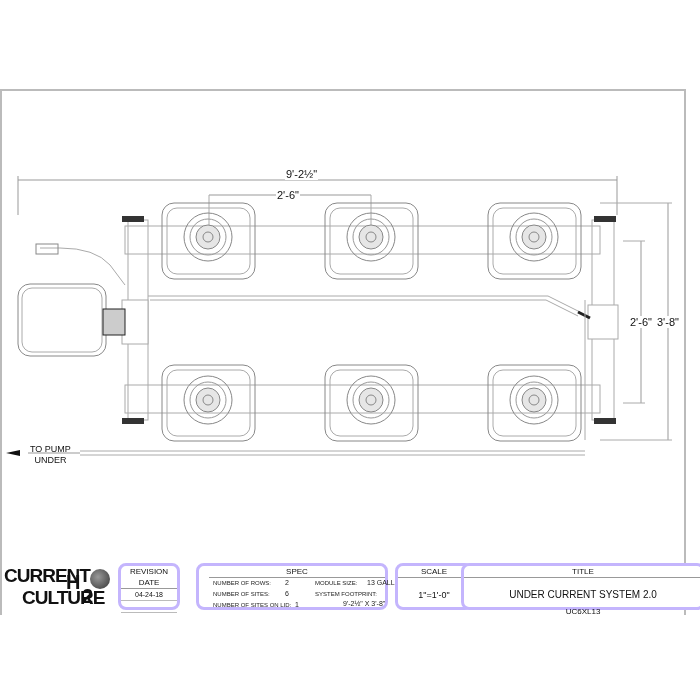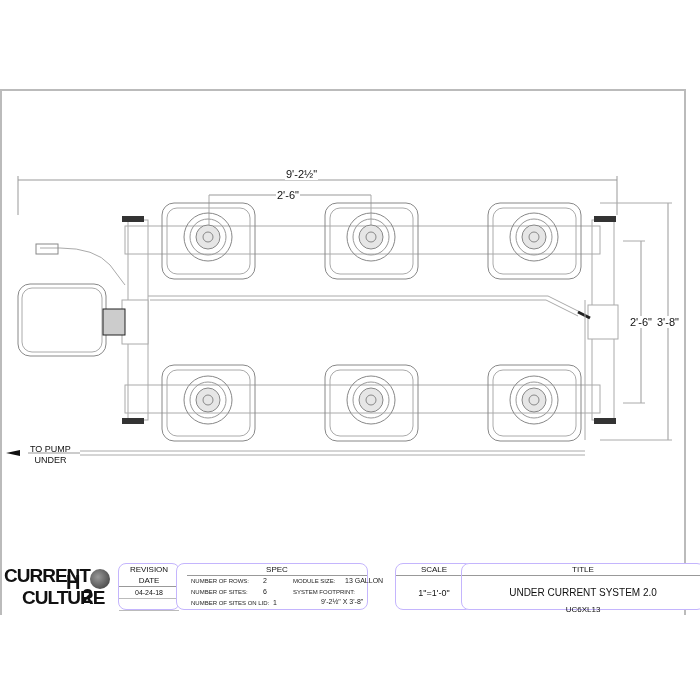--- a/index.html
+++ b/index.html
@@ -1,19 +1,19 @@
 <!DOCTYPE html>
 <html><head>
 <meta charset="utf-8">
 <style>
   html,body{margin:0;padding:0;background:#fff;}
   body{width:700px;height:700px;position:relative;overflow:hidden;font-family:"Liberation Sans",sans-serif;color:#111;}
   .sheet{position:absolute;left:0;top:89px;width:686px;height:526px;border-top:2px solid #bbb;border-left:2px solid #bbb;border-right:2px solid #bbb;box-sizing:border-box;}
   svg.drawing{position:absolute;left:0;top:0;}
-  .tb{position:absolute;top:563px;height:47px;border:1px solid #c4b5fd;border-radius:8px;box-sizing:border-box;background:#fff;}
+  .tb{position:absolute;top:563px;height:47px;border:3px solid #c4b5fd;border-radius:8px;box-sizing:border-box;background:#fff;}
   .tb .hdr{font-size:8px;text-align:center;border-bottom:1px solid #999;line-height:11px;}
   .logo{position:absolute;left:2px;top:563px;width:112px;height:48px;}
   .logo .w1,.logo .w2{position:absolute;font-size:19px;font-weight:bold;letter-spacing:-1px;line-height:19px;}
   .logo .w1{left:2px;top:3px;}
   .logo .w2{left:20px;top:25px;}
   .logo .h{position:absolute;left:64px;top:8px;font-size:20px;font-weight:bold;}
   .logo .two{position:absolute;left:80px;top:22px;font-size:20px;font-weight:bold;}
   .logo .globe{position:absolute;left:88px;top:6px;width:20px;height:20px;border-radius:50%;background:radial-gradient(circle at 40% 40%,#999,#333);}
   .rev-rows div{height:11px;border-bottom:1px solid #bbb;font-size:7px;text-align:center;line-height:11px;}
   .rev-rows div:last-child{border-bottom:none;}
@@ -144,21 +144,21 @@
 
 <div class="tb" style="left:118px;width:62px;">
   <div class="hdr">REVISION DATE</div>
   <div class="rev-rows">
     <div>04-24-18</div>
     <div></div>
       <div></div>
   </div>
 </div>
 
-<div class="tb" style="left:176px;width:192px;padding-left:10px;">
+<div class="tb" style="left:196px;width:192px;padding-left:10px;">
   <div class="hdr">SPEC</div>
   <div class="spec-grid">
     <span style="left:4px;top:2px;">NUMBER OF ROWS:</span>
     <span class="v" style="left:76px;top:1px;">2</span>
     <span style="left:4px;top:13px;">NUMBER OF SITES:</span>
     <span class="v" style="left:76px;top:12px;">6</span>
     <span style="left:4px;top:24px;">NUMBER OF SITES ON LID:</span>
     <span class="v" style="left:86px;top:23px;">1</span>
     <span style="left:106px;top:2px;">MODULE SIZE:</span>
     <span class="v" style="left:158px;top:1px;">13 GALLON</span>

